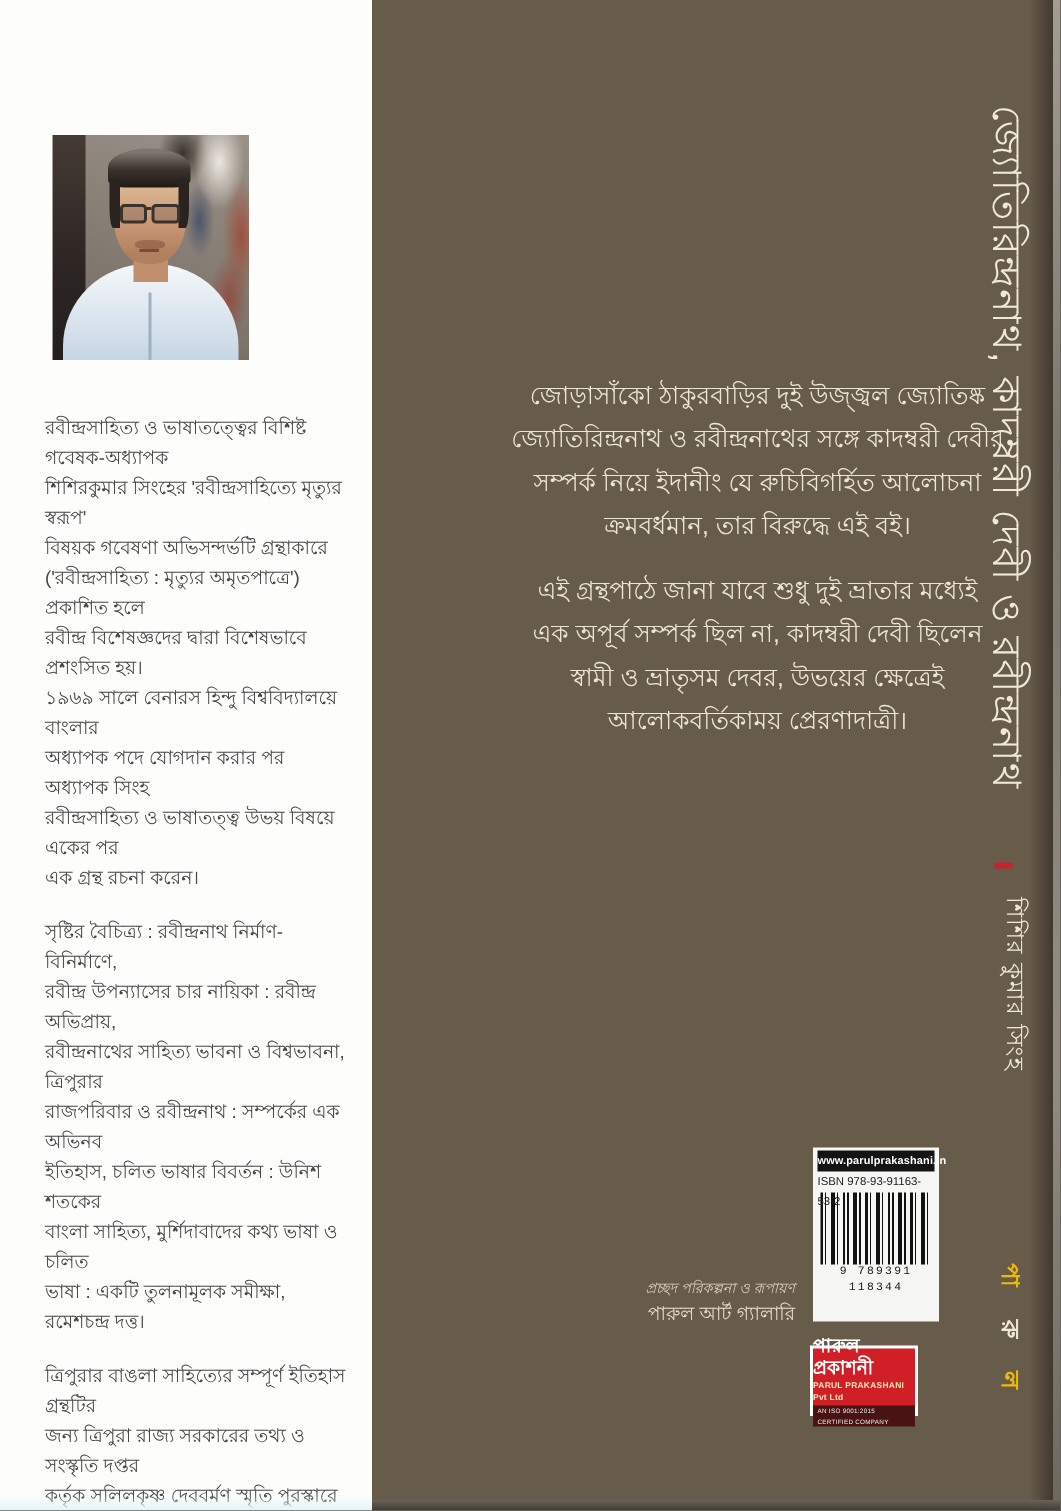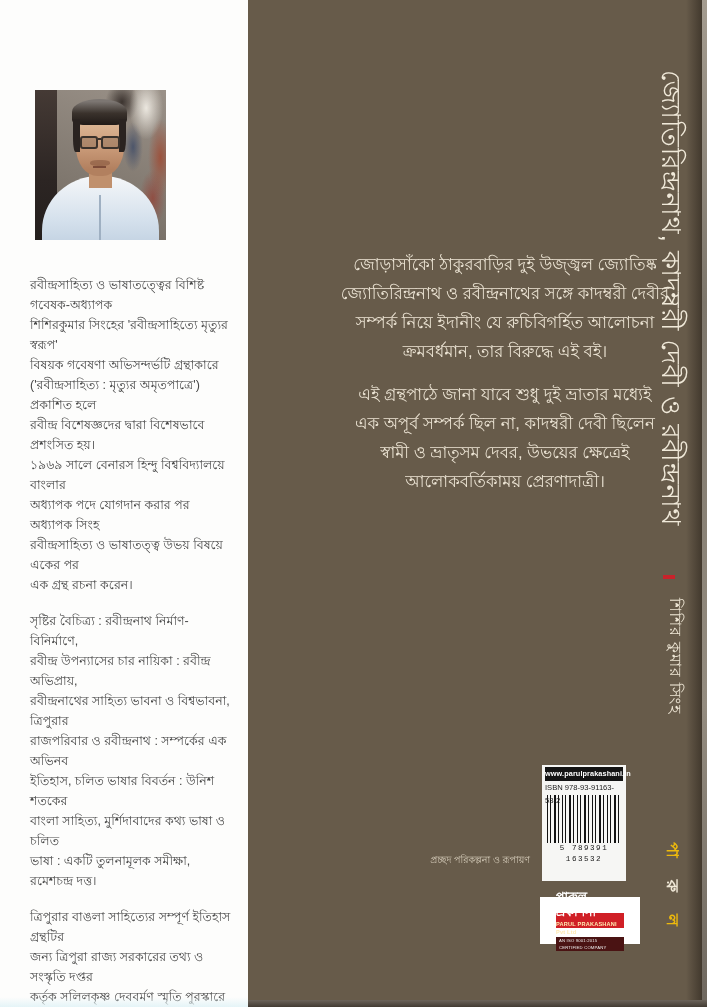--- a/index.html
+++ b/index.html
@@ -47,39 +47,39 @@
   .bio{position:absolute;left:30px;top:275px;width:216px;color:#474747;
     font-size:12.5px;line-height:20px;}
   .bio p{margin:0 15px 16px 0;white-space:pre-line;}
   
   .right-panel{position:absolute;left:248px;top:0;width:459px;height:1007px;background:#675b4a;}
   .blurb-1,.blurb-2{position:absolute;width:430px;left:290px;text-align:center;
     color:#ece4d4;font-size:16.5px;line-height:29px;white-space:pre-line;}
   .blurb-1{top:250px;}
   .blurb-2{top:380px;}
   .design-credit{position:absolute;left:370px;top:853px;width:160px;text-align:right;color:#d8cfbd;}
-  .design-credit .credit-line1{font-size:9.5px;line-height:13px;}
+  .design-credit .credit-line1{font-size:9.5px;line-height:13px;font-style:italic;}
   .design-credit .credit-line2{font-size:12.5px;line-height:20px;color:#e6ddca;}
   
   .barcode-box{position:absolute;left:542px;top:765px;width:84px;height:116px;
     background:#f6f6f4;padding:2px 3px;}
   .barcode-site{background:#141414;color:#fff;font-size:7.3px;font-weight:bold;
     text-align:center;line-height:14px;height:14px;letter-spacing:.1px;}
   .barcode-isbn{color:#222;font-size:7.6px;text-align:left;line-height:13px;height:13px;}
   .barcode-bars{height:48px;margin:1px 2px 0 2px;
     background:repeating-linear-gradient(90deg,
       #121212 0 1.5px,#f6f6f4 1.5px 3px,
       #121212 3px 4px,#f6f6f4 4px 7px,
       #121212 7px 9.5px,#f6f6f4 9.5px 11px,
       #121212 11px 12px,#f6f6f4 12px 15px);}
   .barcode-digits{color:#1a1a1a;font-size:7.6px;text-align:center;line-height:11px;
     letter-spacing:1.5px;font-family:"Liberation Mono","DejaVu Sans Mono",monospace;}
   
-  .publisher-logo{position:absolute;left:540px;top:897px;width:100px;height:47px;
-    background:#fff;padding:16px;}
+  .publisher-logo{position:absolute;left:540px;top:897px;width:72px;height:47px;
+    background:#fff;padding:2px;}
   .logo-red{width:100%;height:100%;background:#d01f26;display:flex;flex-direction:column;
     align-items:center;justify-content:center;}
   .logo-bengali{color:#fff;font-size:12.5px;font-weight:bold;line-height:15px;}
   .logo-english{color:#ffe9b0;font-size:5.6px;font-weight:bold;line-height:8px;letter-spacing:.2px;}
   .logo-iso{margin-top:1px;background:#4a1313;color:#eee;font-size:4.2px;line-height:7px;
     padding:0 3px;letter-spacing:.2px;}
   
   .spine-title{position:absolute;left:648px;top:70px;width:46px;height:505px;
     writing-mode:vertical-rl;text-orientation:mixed;
     color:#f0e9d9;font-size:26px;line-height:46px;letter-spacing:1px;text-align:start;}
@@ -158,27 +158,28 @@
 জ্যোতিরিন্দ্রনাথ ও রবীন্দ্রনাথের সঙ্গে কাদম্বরী দেবীর
 সম্পর্ক নিয়ে ইদানীং যে রুচিবিগর্হিত আলোচনা
 ক্রমবর্ধমান, তার বিরুদ্ধে এই বই।</div>
   <div class="blurb-2">এই গ্রন্থপাঠে জানা যাবে শুধু দুই ভ্রাতার মধ্যেই
 এক অপূর্ব সম্পর্ক ছিল না, কাদম্বরী দেবী ছিলেন
 স্বামী ও ভ্রাতৃসম দেবর, উভয়ের ক্ষেত্রেই
 আলোকবর্তিকাময় প্রেরণাদাত্রী।</div>
 
   <div class="design-credit">
     <div class="credit-line1">প্রচ্ছদ পরিকল্পনা ও রূপায়ণ</div>
+    <div class="credit-line2">পারুল আর্ট গ্যালারি</div>
   </div>
 
   <div class="barcode-box">
     <div class="barcode-site">www.parulprakashani.in</div>
     <div class="barcode-isbn">ISBN 978-93-91163-53-2</div>
     <div class="barcode-bars"></div>
-    <div class="barcode-digits">5 789391 163532</div>
+    <div class="barcode-digits">9 789391 118344</div>
   </div>
 
   <div class="publisher-logo">
     <div class="logo-red">
       <div class="logo-bengali">পারুল প্রকাশনী</div>
       <div class="logo-english">PARUL PRAKASHANI Pvt Ltd</div>
       <div class="logo-iso">AN ISO 9001:2015 CERTIFIED COMPANY</div>
     </div>
   </div>
 

